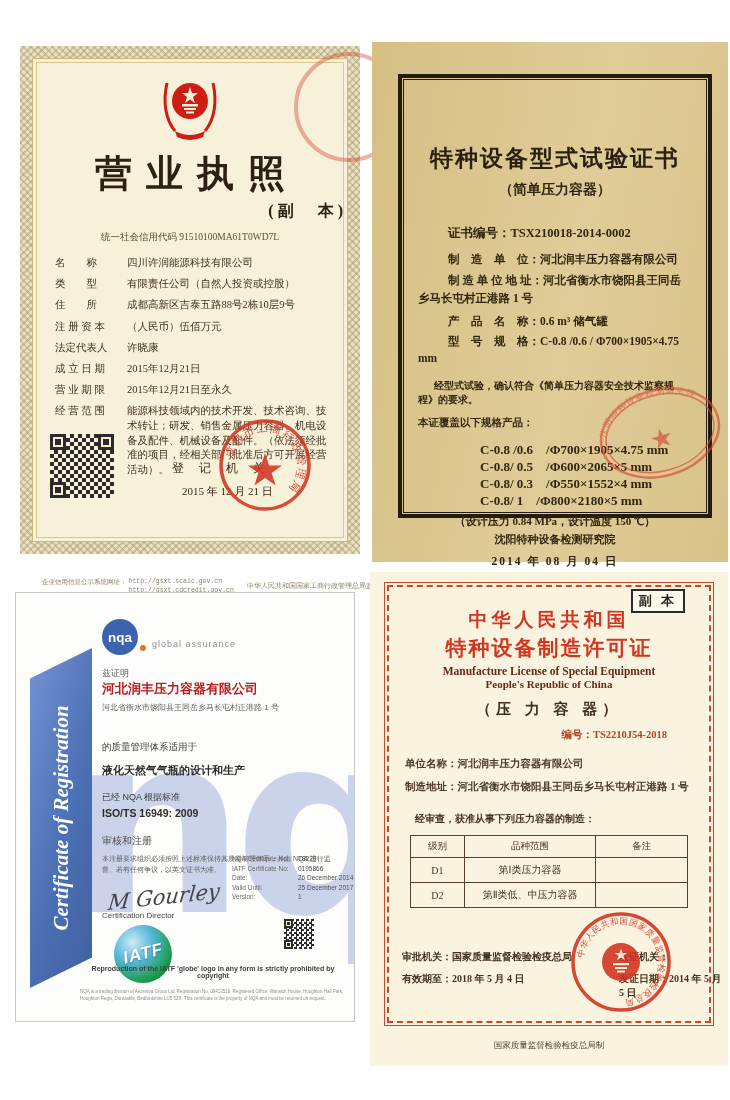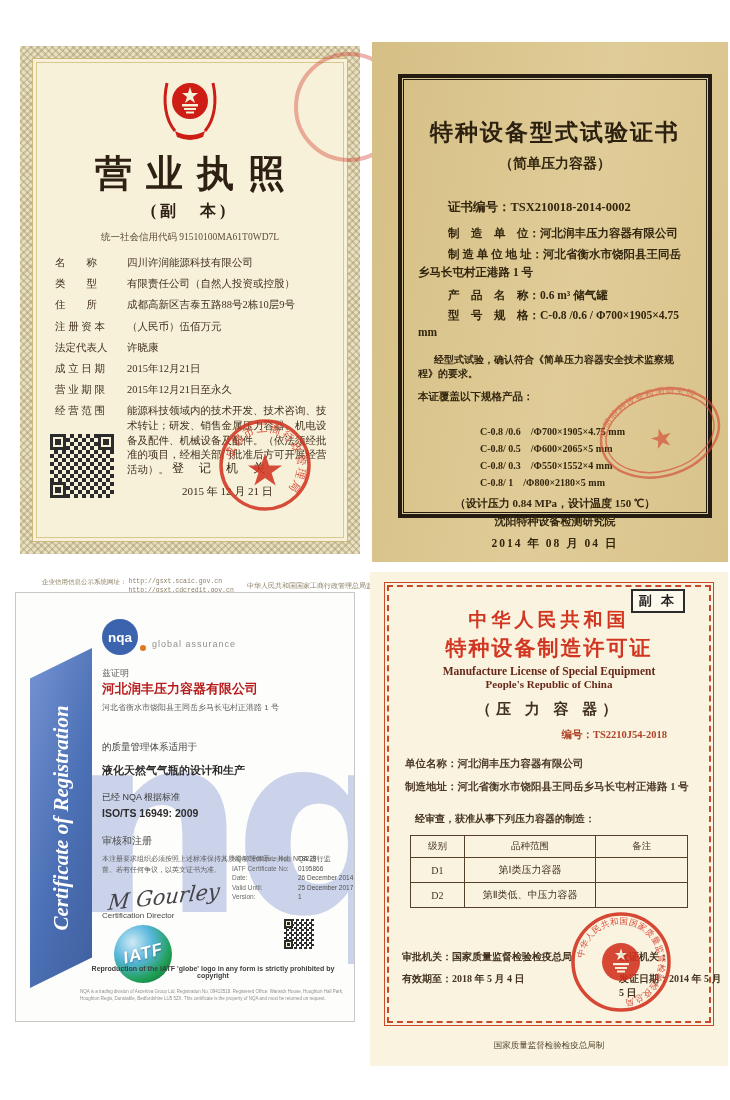--- a/index.html
+++ b/index.html
@@ -9,21 +9,21 @@
 
   
   .bl { position:absolute; left:20px; top:46px; width:340px; height:508px; background:#e8e0c2;
         background-image:
           repeating-linear-gradient(45deg, rgba(150,128,78,.30) 0 2px, rgba(0,0,0,0) 2px 5px),
           repeating-linear-gradient(-45deg, rgba(150,128,78,.30) 0 2px, rgba(0,0,0,0) 2px 5px); }
   .bl-inner { position:absolute; inset:12px; background:#f7f1da; border:1px solid #cdb97e;
               box-shadow: inset 0 0 0 3px #f7f1da, inset 0 0 0 4px #d9c88e; text-align:center; }
   .bl-emblem { margin-top:16px; }
   .bl-title { margin-top:4px; font-size:37px; font-weight:bold; color:#2e2013; letter-spacing:14px; padding-left:14px; }
-  .bl-sub { margin-top:2px; font-size:16px; font-weight:bold; color:#2e2013; letter-spacing:4px; }
+  .bl-sub { margin-top:2px; font-size:16px; font-weight:bold; color:#2e2013; letter-spacing:4px;text-align:right; }
   .bl-code { margin-top:9px; font-size:9.5px; color:#5d4e35; }
   .bl-fields { margin:12px 18px 0 22px; text-align:left; }
   .bl-row { display:flex; margin-bottom:6.5px; font-size:10.5px; color:#41311e; line-height:1.4; }
   .bl-label { flex:none; width:72px; }
   .bl-value { flex:1; }
   .qr { position:relative; background-color:#f7f1da;
         background-image: repeating-conic-gradient(#2b2b2b 0% 25%, rgba(0,0,0,0) 0% 50%);
         background-size:8px 8px; }
   .qr i { position:absolute; width:16px; height:16px; border:3px solid #2b2b2b;
           background:linear-gradient(#2b2b2b,#2b2b2b) center/6px 6px no-repeat, #f7f1da; }
@@ -40,27 +40,27 @@
   .bl-f-left { display:flex; gap:2px; font-size:6.5px; }
   .bl-f-urls { display:flex; flex-direction:column; line-height:1.35; font-family:"Liberation Mono", monospace; }
   .bl-f-right { font-size:7px; padding-top:3px; }
 
   
   .tt { position:absolute; left:372px; top:42px; width:356px; height:520px;
         background:linear-gradient(100deg,#d5bf85,#e0cc98 55%,#d8c28a); }
   .tt-frame { position:absolute; left:26px; top:32px; right:16px; bottom:44px; border:4px solid #241c12; }
   .tt-frame::before { content:""; position:absolute; inset:1px; border:1px solid #241c12; pointer-events:none; }
   .tt-content { position:absolute; inset:3px; padding:0 13px; color:#33260f; }
-  .tt-title { margin-top:36px; text-align:center; font-size:23px; font-weight:bold; letter-spacing:2px; color:#2c2110; }
+  .tt-title { margin-top:62px; text-align:center; font-size:23px; font-weight:bold; letter-spacing:2px; color:#2c2110; }
   .tt-sub { margin-top:7px; text-align:center; font-size:14px; font-weight:bold; }
   .tt-certno { margin:26px 0 0 30px; font-size:12.5px; font-weight:bold; }
   .tt-p { margin-top:9px; font-size:11.5px; font-weight:bold; line-height:1.5; text-indent:30px; }
   .tt-confirm { margin-top:11px; font-size:10px; font-weight:bold; text-indent:16px; }
   .tt-coverage { margin-top:9px; font-size:10.5px; font-weight:bold; }
-  .tt-specs { margin:19px 0 0 62px; list-style:none; font-size:10px; font-weight:bold; line-height:17px; }
+  .tt-specs { margin:11px 0 0 62px; list-style:none; font-size:13px; font-weight:bold; line-height:17px; }
   .tt-design { margin-top:5px; text-align:center; font-size:11px; font-weight:bold; }
   .tt-issuer { margin-top:3px; text-align:center; font-size:11px; font-weight:bold; }
   .tt-date { margin-top:7px; text-align:center; font-size:11.5px; font-weight:bold; letter-spacing:2px; }
   .tt-seal { left:225px; top:345px; width:126px; height:92px; transform:rotate(-16deg); opacity:.62; }
 
   
   .nqa { position:absolute; left:15px; top:592px; width:340px; height:430px; background:#fdfdfc;
          border:1px solid #c8c8c6; overflow:hidden; font-family:"Liberation Sans", sans-serif; }
   .nqa-watermark { position:absolute; left:52px; top:108px; z-index:1; font-size:250px; line-height:1;
                    font-weight:bold; letter-spacing:-12px; color:rgba(148,166,216,.48);

